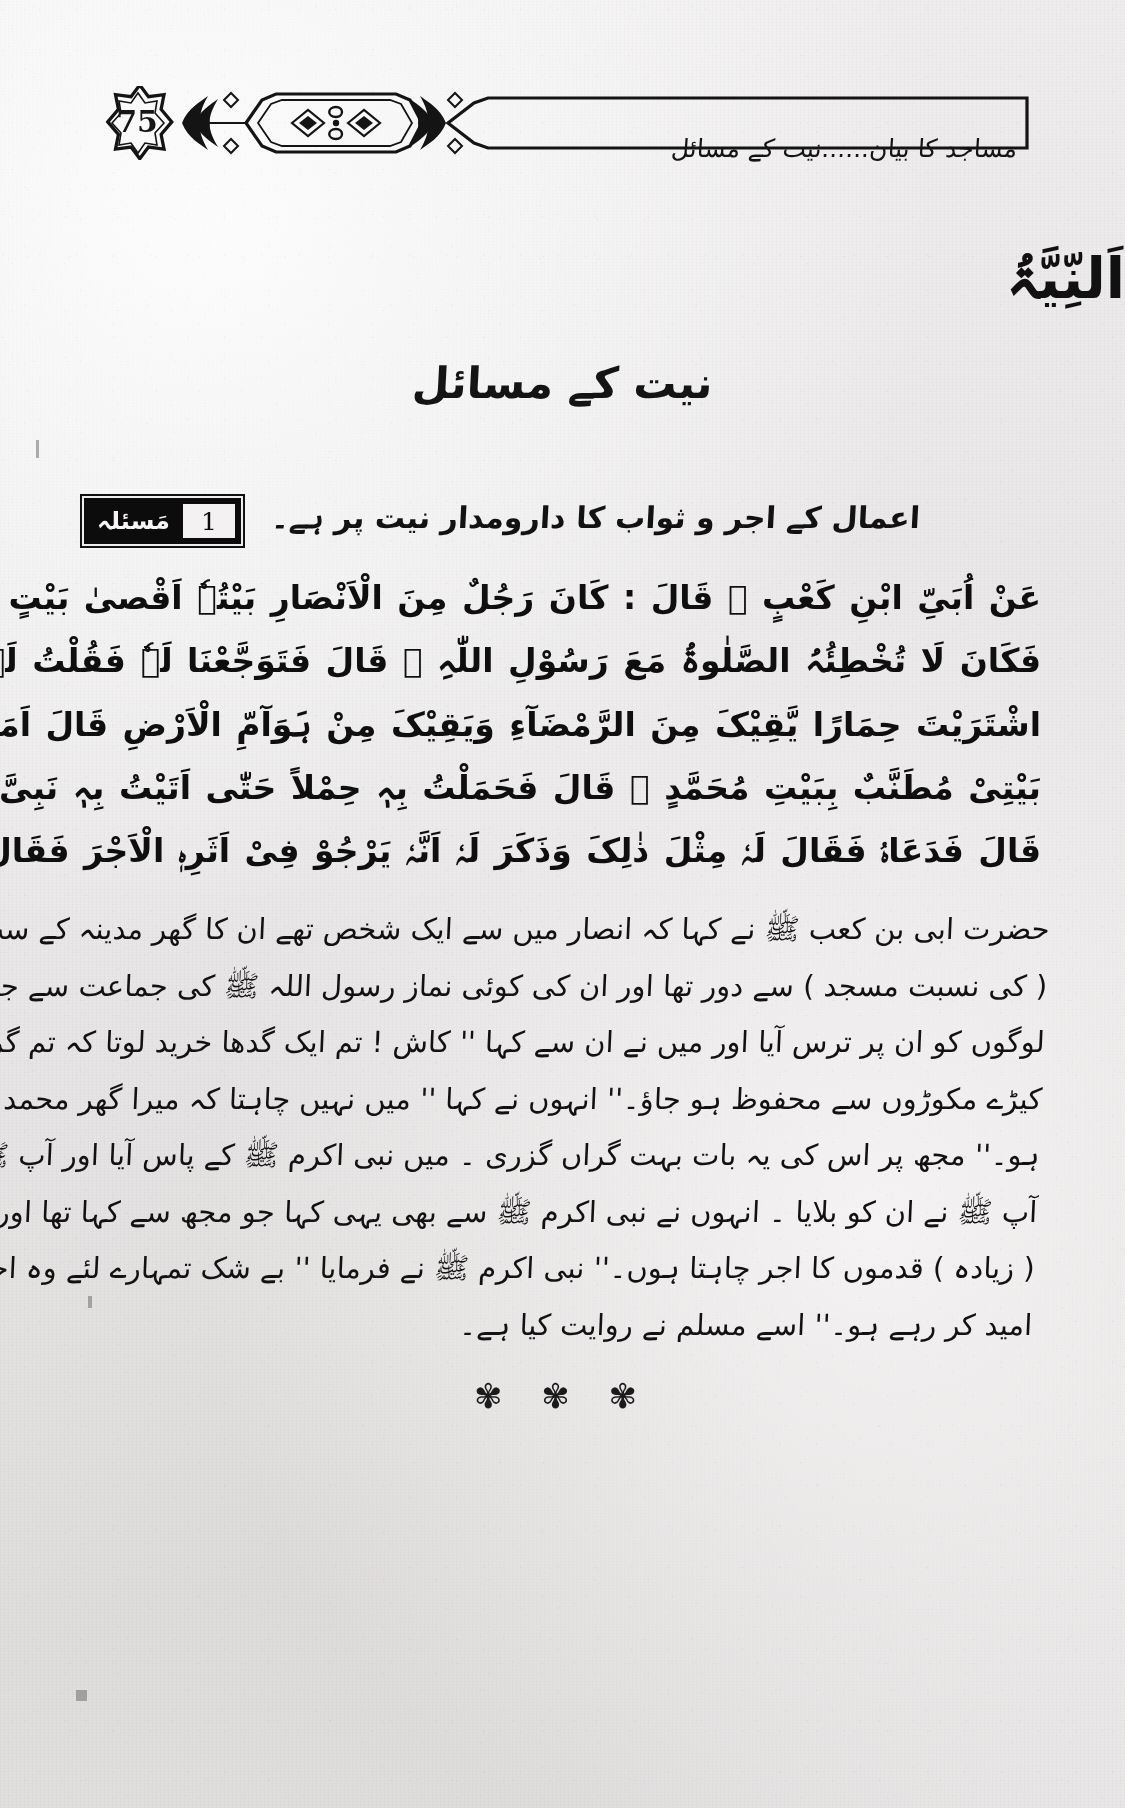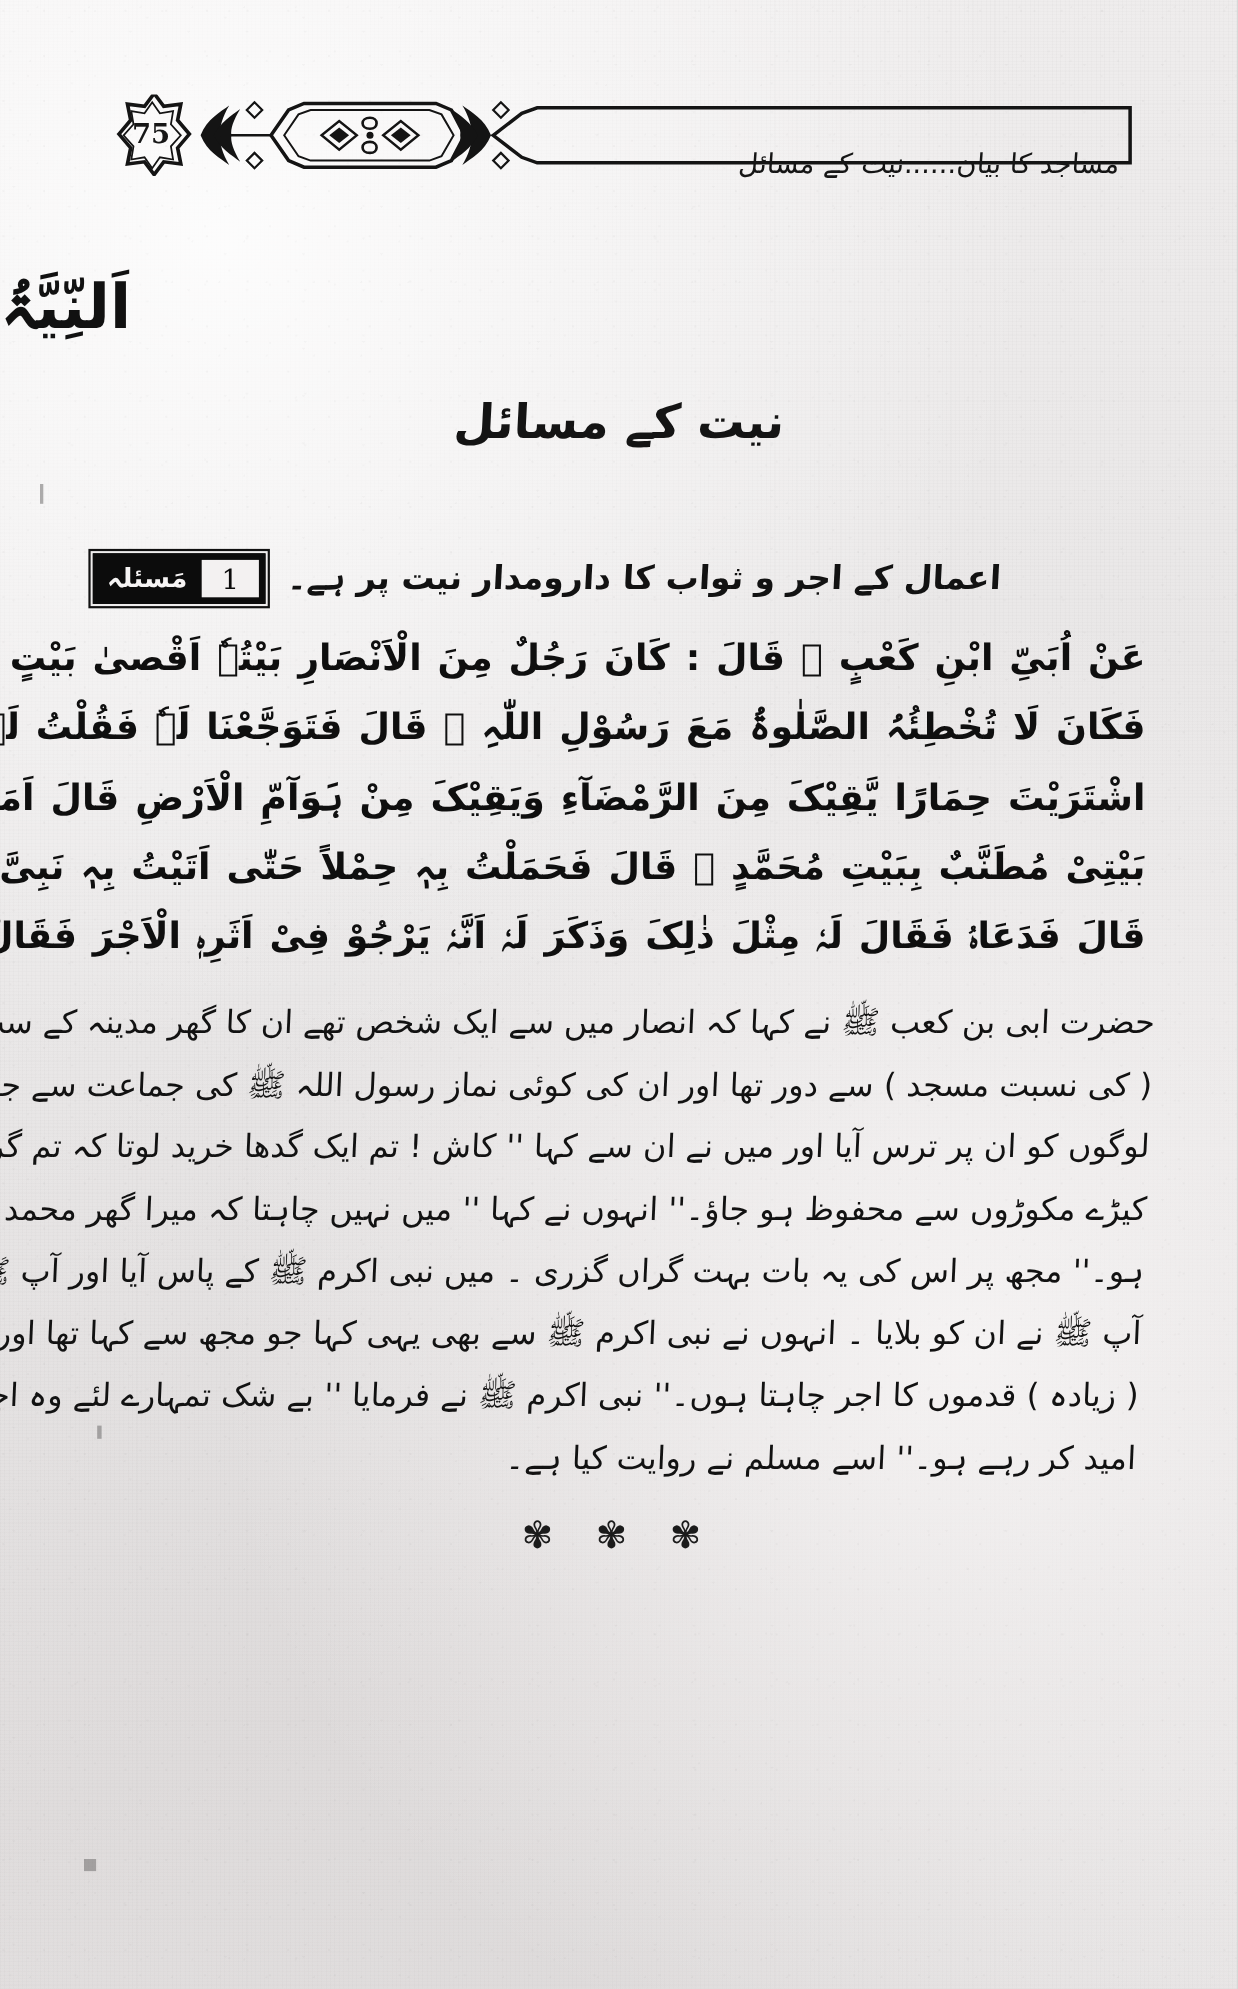--- a/index.html
+++ b/index.html
@@ -51,21 +51,21 @@
     right: 96px;
     height: 74px;
   }
   .hdr-svg { display: block; width: 100%; height: 74px; }
   .folio {
     position: absolute;
     left: 0; top: 0;
     width: 82px; height: 74px;
     display: flex; align-items: center; justify-content: center;
     font-family: "DejaVu Serif", "Liberation Serif", serif;
-    font-size: 25px;
+    font-size: 30px;
     font-weight: 700;
     color: #161616;
     letter-spacing: 0px;
     z-index: 4;
     padding-bottom: 4px;
     box-sizing: border-box;
     text-align: center;
   }
   .hdr-title {
     position: absolute;
@@ -78,21 +78,21 @@
     z-index: 4;
     transform: skewX(-4deg);
     font-family: "DejaVu Sans", sans-serif;
   }
 
   
   .title-main {
     position: absolute;
     top: 246px;
     left: 0; right: 0;
-    text-align: left;
+    text-align: right;
     font-size: 56px;
     font-weight: 700;
     letter-spacing: 1px;
     color: #111;
     font-family: "DejaVu Sans", sans-serif;
   }
   .title-sub {
     position: absolute;
     top: 358px;
     left: 0; right: 0;
@@ -109,22 +109,21 @@
     position: absolute;
     left: 84px;
     right: 84px;
     top: 498px;
   }
 
   
   .masala-line {
     display: flex;
     flex-direction: row-reverse;
-    align-items: center;
-    gap: 20px;
+    gap: 30px;
     margin-bottom: 8px;
     min-height: 56px;
   }
   .masala-badge {
     display: inline-flex;
     flex-direction: row-reverse;
     align-items: stretch;
     background: #0c0c0c;
     border: 3px solid #0c0c0c;
     box-shadow: 0 0 0 2px #efeded, 0 0 0 4px #111;

